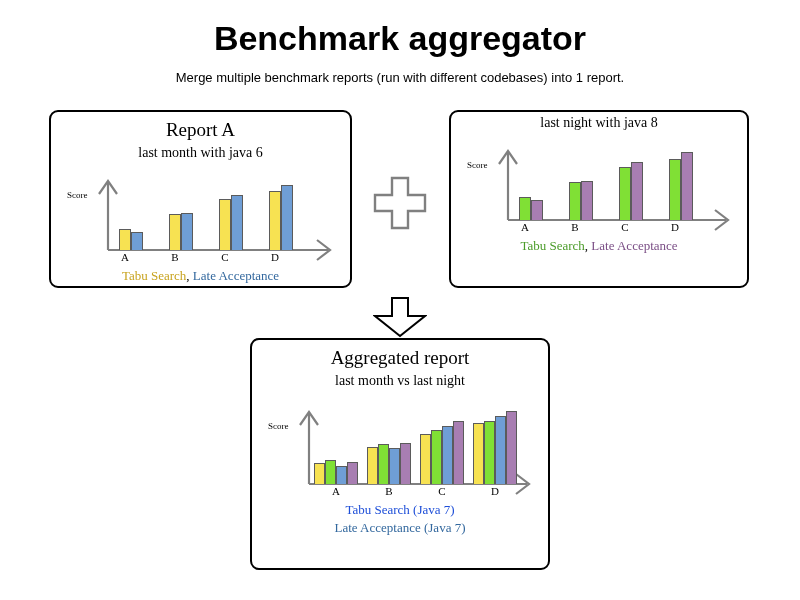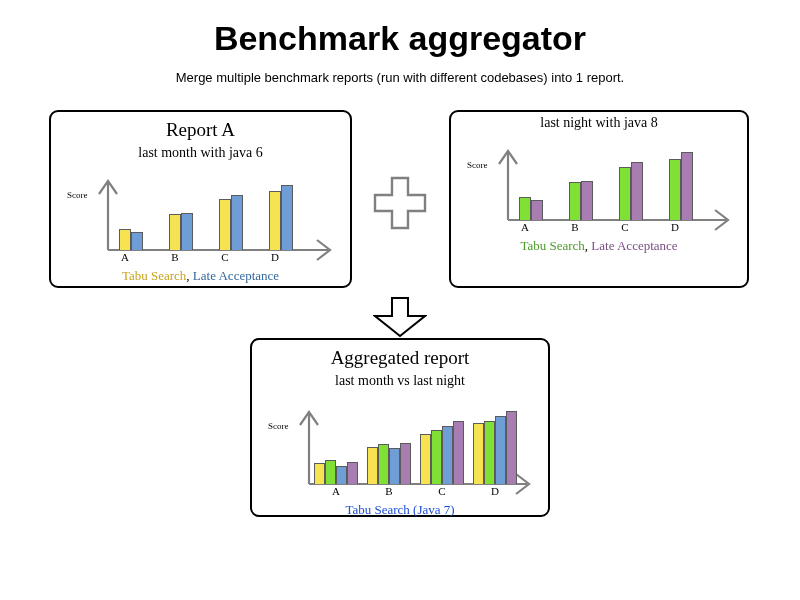--- a/index.html
+++ b/index.html
@@ -42,21 +42,21 @@
   .report-box {
     position: absolute;
     box-sizing: border-box;
     border: 2px solid #000000;
     border-radius: 9px;
     background: #ffffff;
     font-family: Liberation Serif, serif;
   }
   #report-a-box { left: 49px;  top: 110px; width: 303px; height: 178px; }
   #report-b-box { left: 449px; top: 110px; width: 300px; height: 178px; }
-  #aggregated-box { left: 250px; top: 338px; width: 300px; height: 179px; }
+  #aggregated-box { left: 250px; top: 338px; width: 300px; height: 232px; }
 
   .report-title {
     text-align: center;
     font-size: 19px;
     line-height: 24px;
     margin-top: 6px;
   }
   .report-subtitle {
     text-align: center;
     font-size: 14px;
@@ -287,14 +287,15 @@
     </div>
 
     <div class="cat-label" style="left:72px;top:89px;width:24px;">A</div>
     <div class="cat-label" style="left:125px;top:89px;width:24px;">B</div>
     <div class="cat-label" style="left:178px;top:89px;width:24px;">C</div>
     <div class="cat-label" style="left:231px;top:89px;width:24px;">D</div>
   </div>
 
   <div class="legend-stack">
     <div style="color:#1d4ed8;">Tabu Search (Java 7)</div>
+    <div style="color:#33689e;">Late Acceptance (Java 7)</div>
   </div>
 </div>
 
 </body></html>

